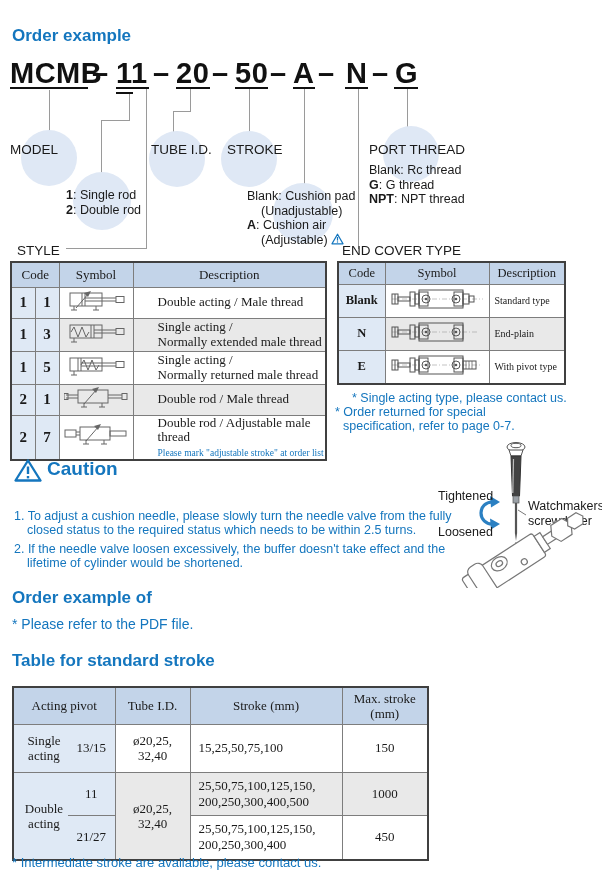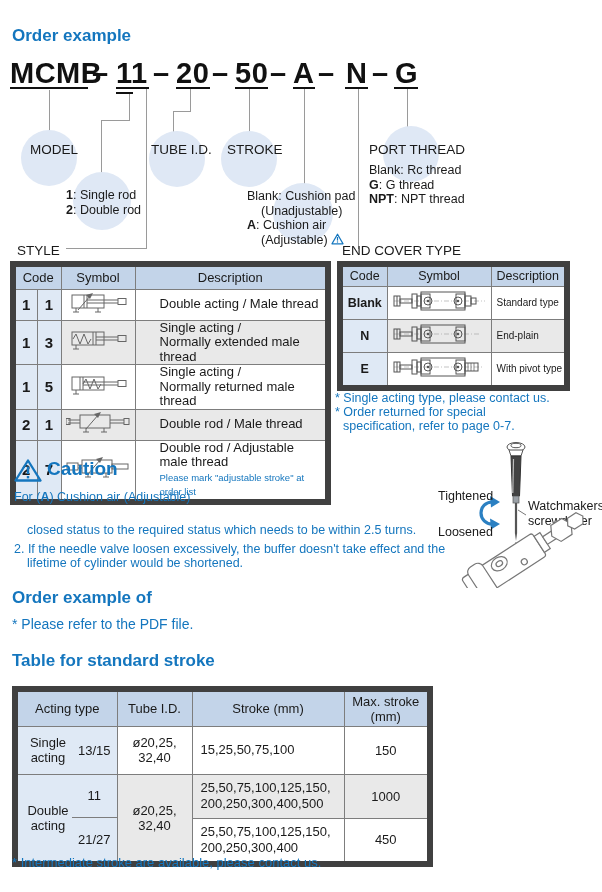--- a/index.html
+++ b/index.html
@@ -9,21 +9,21 @@
   .h1{color:#1476be;font-weight:bold;font-size:17px;}
   .blue{color:#1476be;}
   .codeseg{position:absolute;top:57px;font-size:29px;font-weight:bold;color:#111;letter-spacing:0.5px;}
   .uline{position:absolute;height:2px;background:#111;}
   .cline{position:absolute;background:#9a9a9a;}
   .bubble{position:absolute;background:#dfe8f5;border-radius:50%;}
   .lbl{position:absolute;font-size:13.5px;color:#1a1a1a;white-space:nowrap;}
   .note{position:absolute;font-size:12.5px;line-height:14.5px;color:#1a1a1a;white-space:nowrap;}
   .note .ind{padding-left:14px;}
   .bnote{position:absolute;font-size:12.5px;line-height:14px;color:#1476be;white-space:nowrap;}
-  table{border-collapse:collapse;position:absolute;table-layout:fixed;border:6px solid #404040;}
+  table{border-collapse:collapse;position:absolute;table-layout:fixed;border:2px solid #404040;font-family:Liberation Serif, serif;}
   td,th{border:1px solid #7d7d7d;padding:0;font-weight:normal;overflow:hidden;}
   th{background:#c3d4e9;font-size:13px;text-align:center;}
   .codecell{background:#dfe9f5;font-size:15px;font-weight:bold;text-align:center;}
   .graybg{background:#e9e9e9;}
   .desc{font-size:13px;line-height:14.5px;padding-left:24px;}
   .desc .ordernote{font-size:9.5px;color:#1476be;line-height:11px;}
   .symcell{text-align:center;vertical-align:middle;}
   .ec-code{background:#dfe9f5;font-size:12.5px;font-weight:bold;text-align:center;}
   .ec-desc{font-size:10px;padding-left:5px;}
   .ct{position:absolute;color:#1476be;font-size:12.5px;line-height:14px;white-space:nowrap;}
@@ -81,21 +81,21 @@
   <div class="cline" style="left:358px;top:89px;width:1px;height:160px"></div>
   <div class="cline" style="left:407px;top:89px;width:1px;height:44px"></div>
 
   <div class="bubble" style="left:21px;top:130px;width:56px;height:56px"></div>
   <div class="bubble" style="left:73px;top:172px;width:58px;height:58px"></div>
   <div class="bubble" style="left:149px;top:131px;width:56px;height:56px"></div>
   <div class="bubble" style="left:221px;top:131px;width:56px;height:56px"></div>
   <div class="bubble" style="left:273px;top:183px;width:60px;height:60px"></div>
   <div class="bubble" style="left:383px;top:126px;width:56px;height:56px"></div>
 
-  <div class="lbl" style="left:30px;top:142px">MODEL</div>
+  <div class="lbl" style="left:10px;top:142px">MODEL</div>
   <div class="lbl" style="left:151px;top:142px">TUBE I.D.</div>
   <div class="lbl" style="left:227px;top:142px">STROKE</div>
   <div class="lbl" style="left:369px;top:142px">PORT THREAD</div>
 
   <div class="note" style="left:66px;top:188px">
     <div><b>1</b><span>: Single rod</span></div>
     <div><b>2</b><span>: Double rod</span></div>
   </div>
 
   <div class="note" style="left:247px;top:189px">
@@ -300,33 +300,31 @@
               <circle cx="66" cy="14" r="1.3" fill="#555" stroke="none"></circle>
           <rect x="73" y="10" width="13" height="8"></rect>
               <path d="M76,10 v8 M79,10 v8 M82,10 v8" stroke-width="0.7"></path>
         </svg>
       </td>
       <td class="ec-desc">With pivot type</td>
     </tr>
   </tbody>
     </table>
 
-  <div class="bnote" style="left:335px;top:391px">* Single acting type, please contact us.</div>
+  <div class="bnote" style="left:352px;top:391px">* Single acting type, please contact us.</div>
   <div class="bnote" style="left:335px;top:405px">* Order returned for special</div>
   <div class="bnote" style="left:343px;top:419px">specification, refer to page 0-7.</div>
 
   <svg class="abs" style="left:14px;top:458px" width="28" height="25" viewBox="0 0 28 25">
     <path d="M14 2.5 L26.5 22.5 H1.5 Z" fill="none" stroke="#1476be" stroke-width="2.3" stroke-linejoin="round"></path>
     <rect x="12.8" y="8.5" width="2.4" height="7.5" fill="#1476be"></rect>
     <rect x="12.8" y="18" width="2.4" height="2.4" fill="#1476be"></rect>
   </svg>
   <div class="abs blue" style="left:47px;top:458px;font-size:19px;font-weight:bold">Caution</div>
-  <div class="ct" style="left:14px;top:490px">
-    <span>For (</span><b>A</b><span>) Cushion air (Adjustable)</span>
-  </div>
+  <div class="ct" style="left:14px;top:509px">1. To adjust a cushion needle, please slowly turn the needle valve from the fully</div>
   <div class="ct" style="left:27px;top:523px">closed status to the required status which needs to be within 2.5 turns.</div>
   <div class="ct" style="left:14px;top:542px">2. If the needle valve loosen excessively, the buffer doesn't take effect and the</div>
   <div class="ct" style="left:27px;top:556px">lifetime of cylinder would be shortened.</div>
 
   <svg class="abs" style="left:436px;top:438px" width="166" height="150" viewBox="0 0 166 150">
     <ellipse cx="80" cy="9" rx="9" ry="4.5" fill="#fff" stroke="#555"></ellipse>
     <ellipse cx="80" cy="7.5" rx="5" ry="2.2" fill="#fff" stroke="#555"></ellipse>
     <path d="M73,12 h14 l-2,6 h-10 z" fill="#fff" stroke="#555"></path>
     <path d="M75,18 h10 l-1.5,40 h-7 z" fill="#424242" stroke="#333"></path>
     <line x1="77.5" y1="21" x2="76.8" y2="55" stroke="#bdbdbd" stroke-width="1.2"></line>
@@ -362,21 +360,21 @@
 
   <table class="abs st" style="left:12px;top:686px;width:415px">
     <colgroup>
         <col style="width:102px">
         <col style="width:75px">
         <col style="width:152px">
         <col style="width:86px">
       </colgroup>
     <tbody>
         <tr style="height:37px">
-      <th>Acting type</th>
+      <th>Acting pivot</th>
       <th>Tube I.D.</th>
       <th>Stroke (mm)</th>
       <th>
             <div style="line-height:15px"><span>Max. stroke</span><br><span>(mm)</span></div>
           </th>
     </tr>
     <tr style="height:48px">
       <td class="codecell" style="font-weight:normal">
         <div class="acting-wrap">
           <div class="acting-label">Single acting</div>

